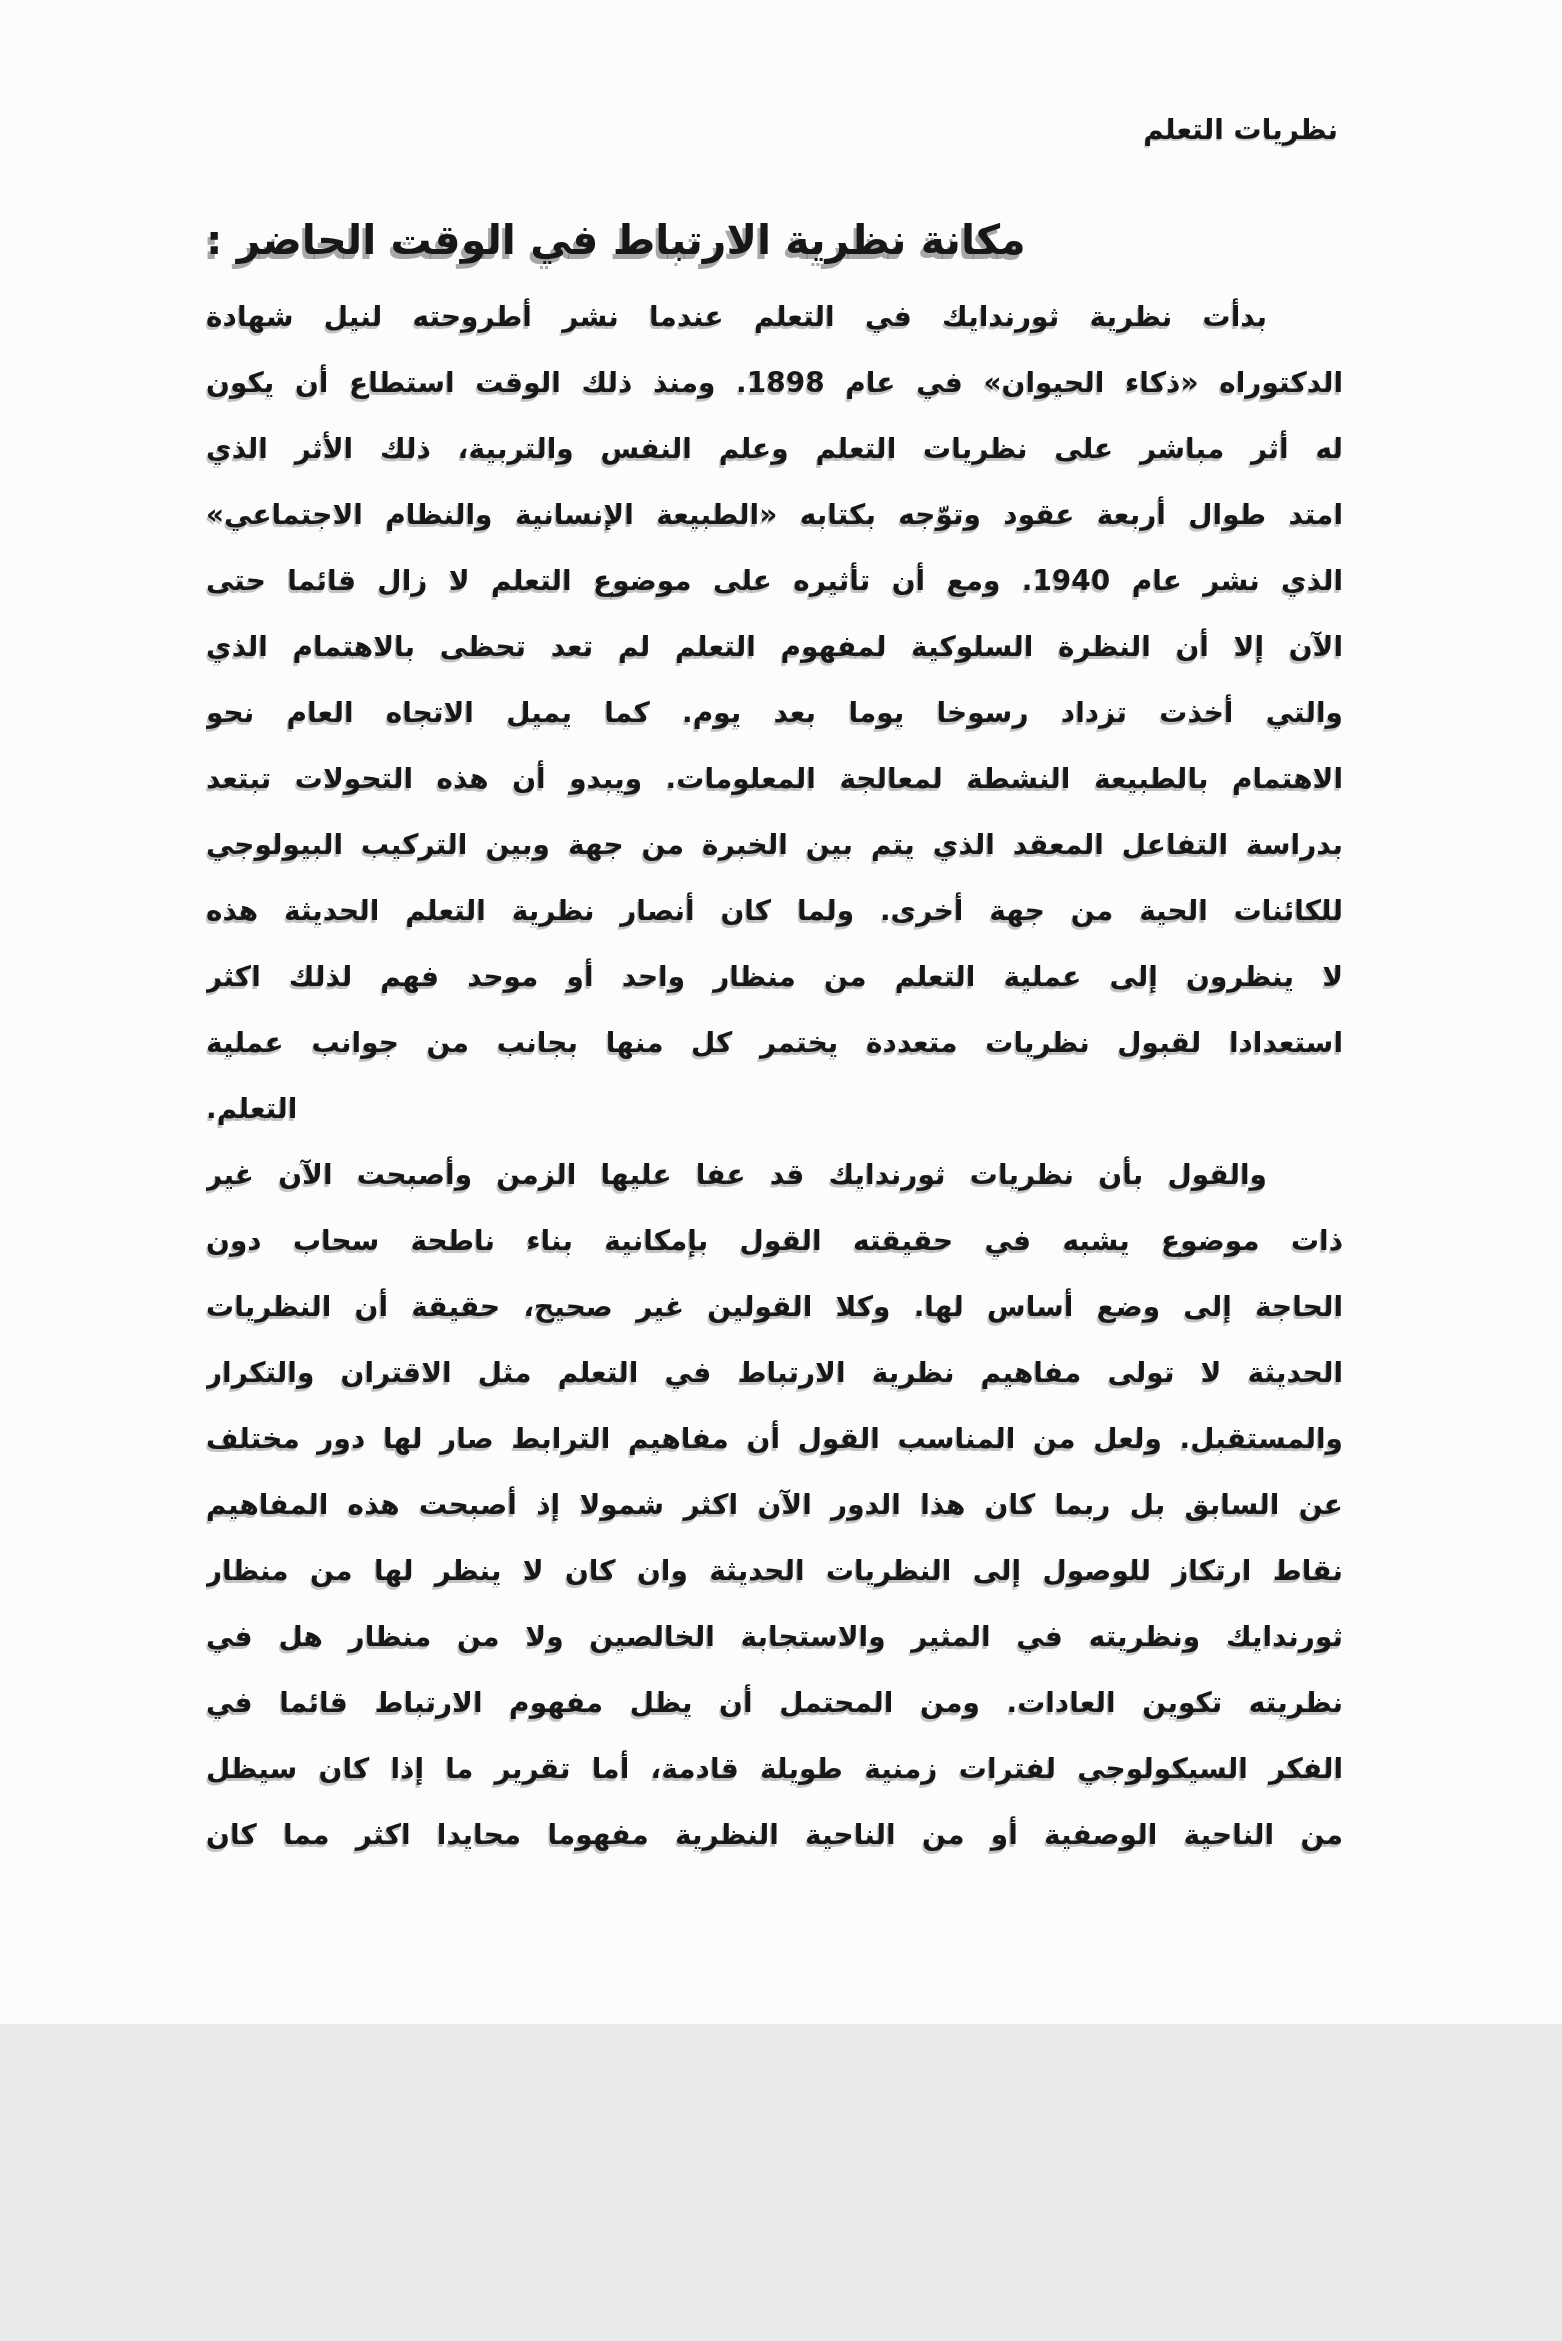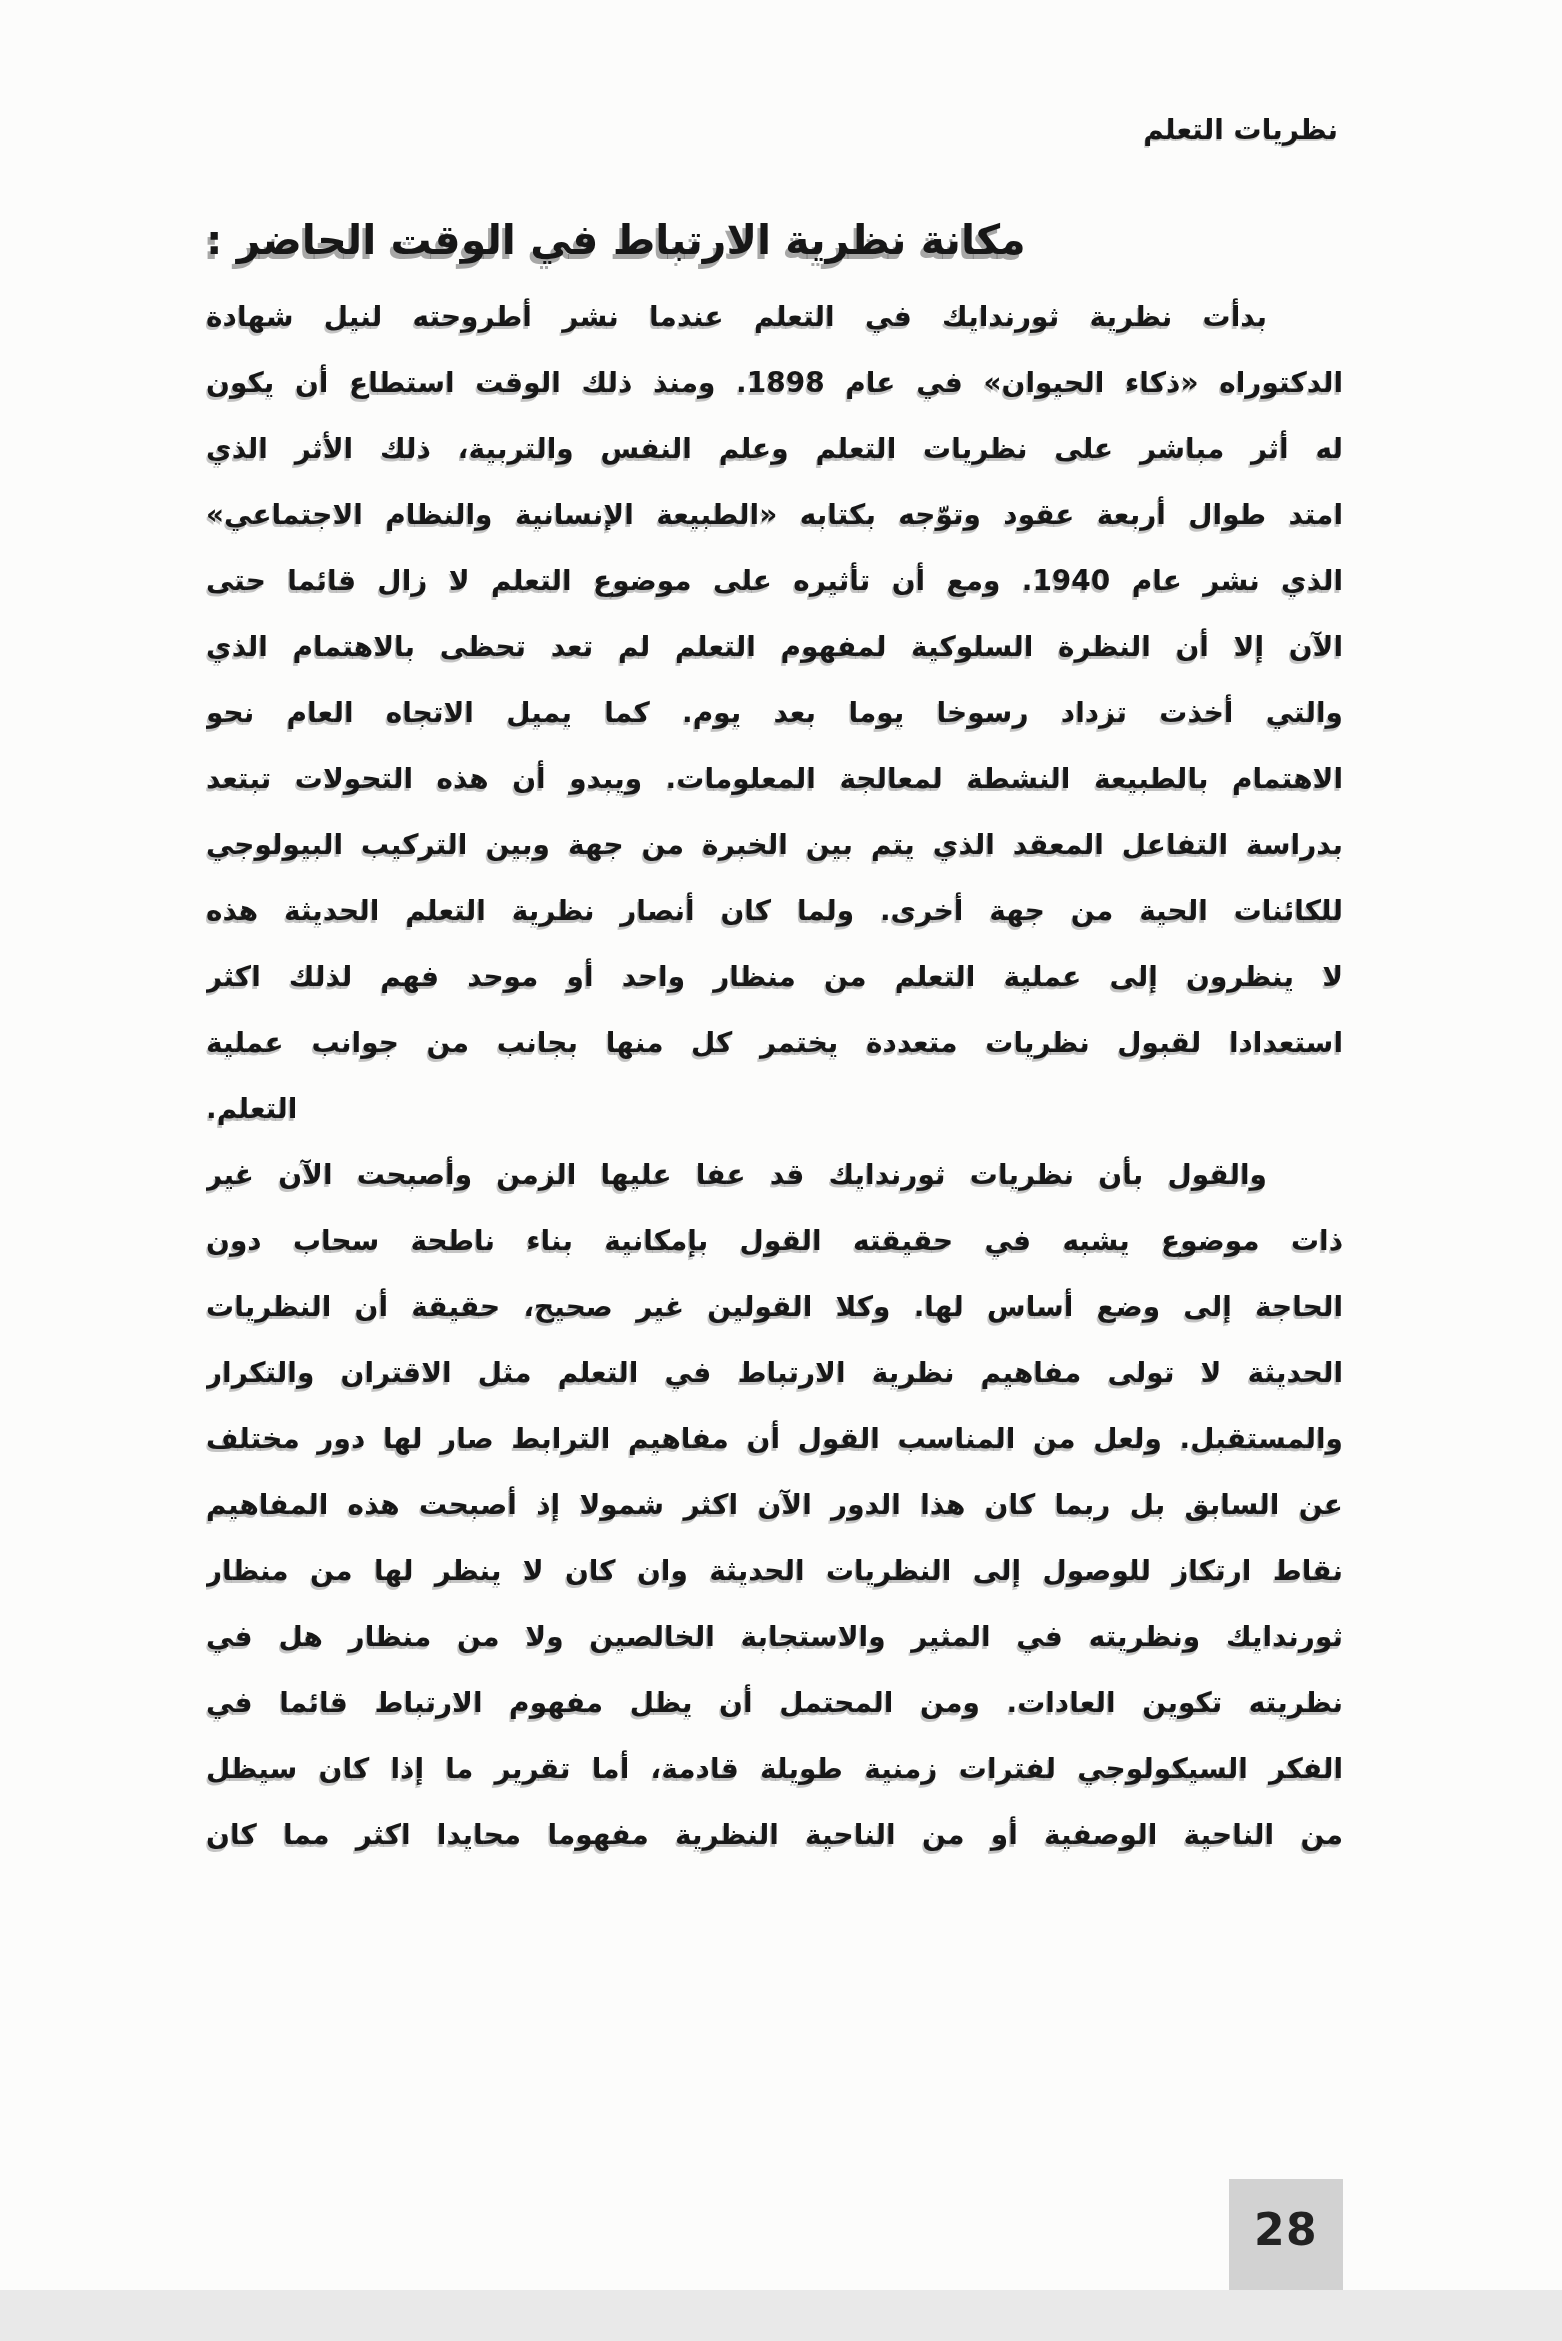--- a/index.html
+++ b/index.html
@@ -5,21 +5,21 @@
   :root{
     --paper:#fcfcfb;
     --ink:#171717;
     --pn-bg:#d2d2d2;
   }
   *{margin:0;padding:0;box-sizing:border-box;}
   html,body{background:#e9e9e9;}
   .page{
     position:relative;
     width:1563px;
-    height:2290px;
+    height:2024px;
     background:var(--paper);
     overflow:hidden;
     font-family:"DejaVu Sans", sans-serif;
     color:var(--ink);
     direction:rtl;
   }
   .running-header{
     position:absolute;
     top:113px;
     right:225px;

